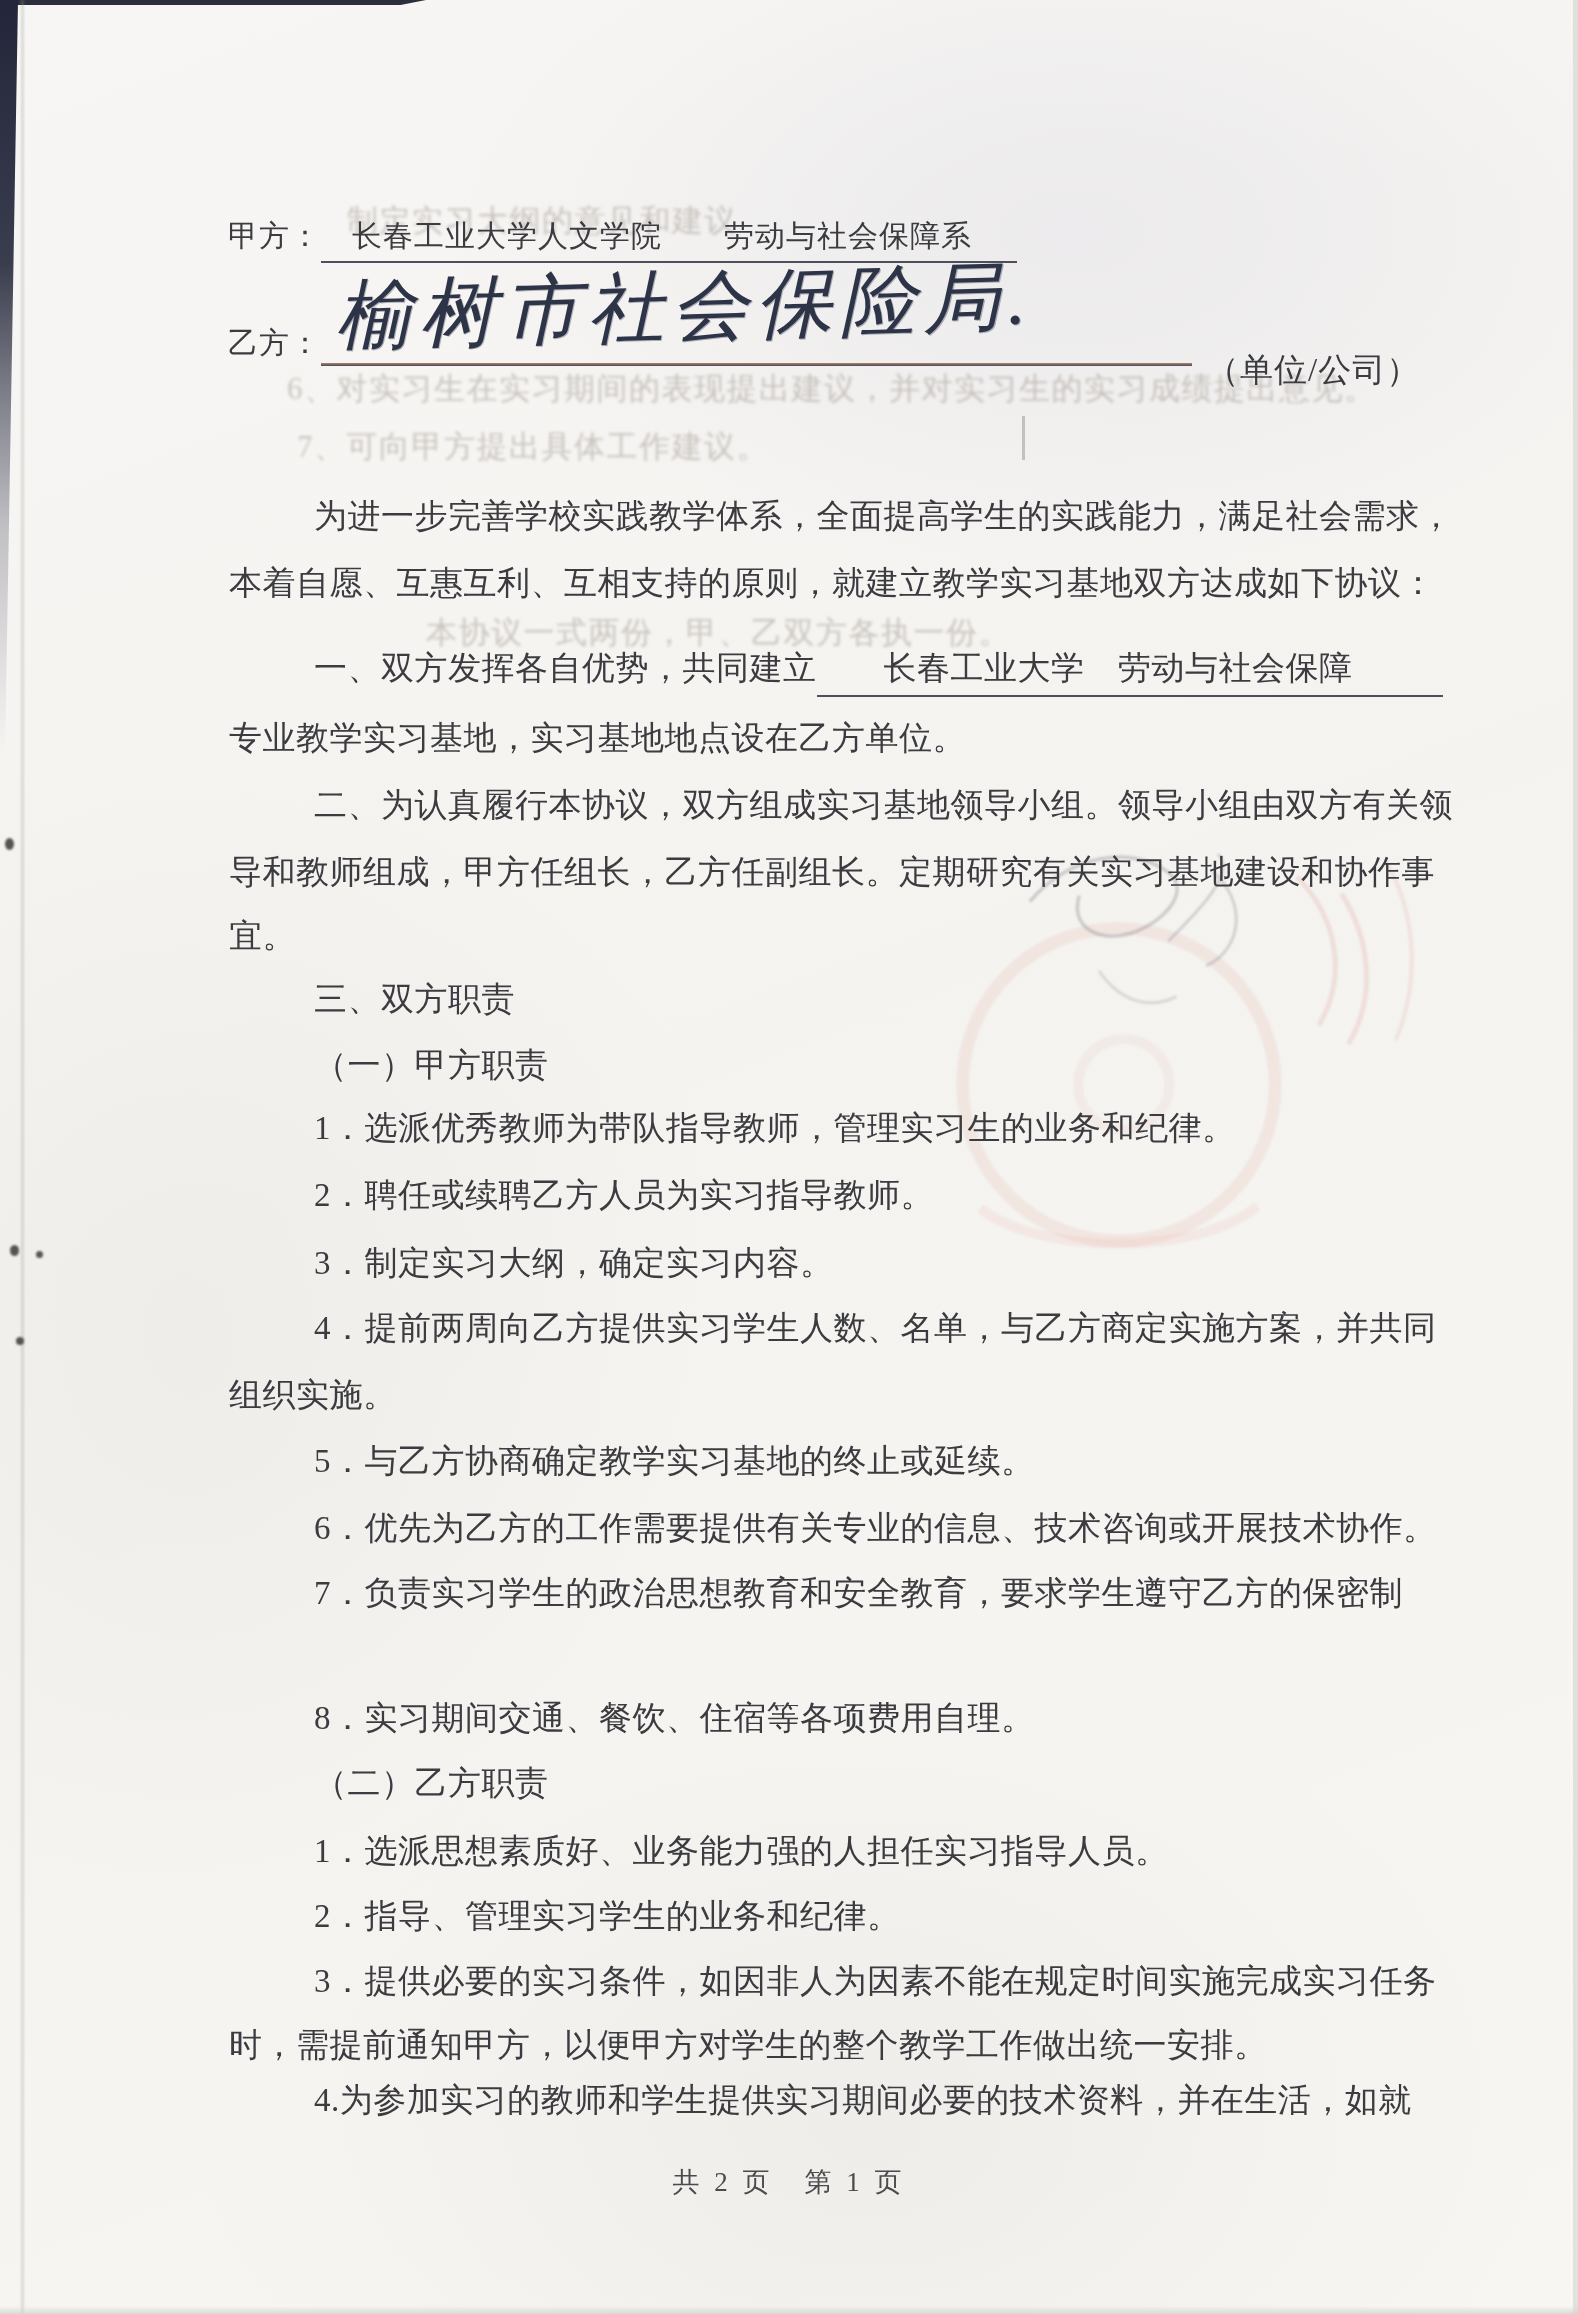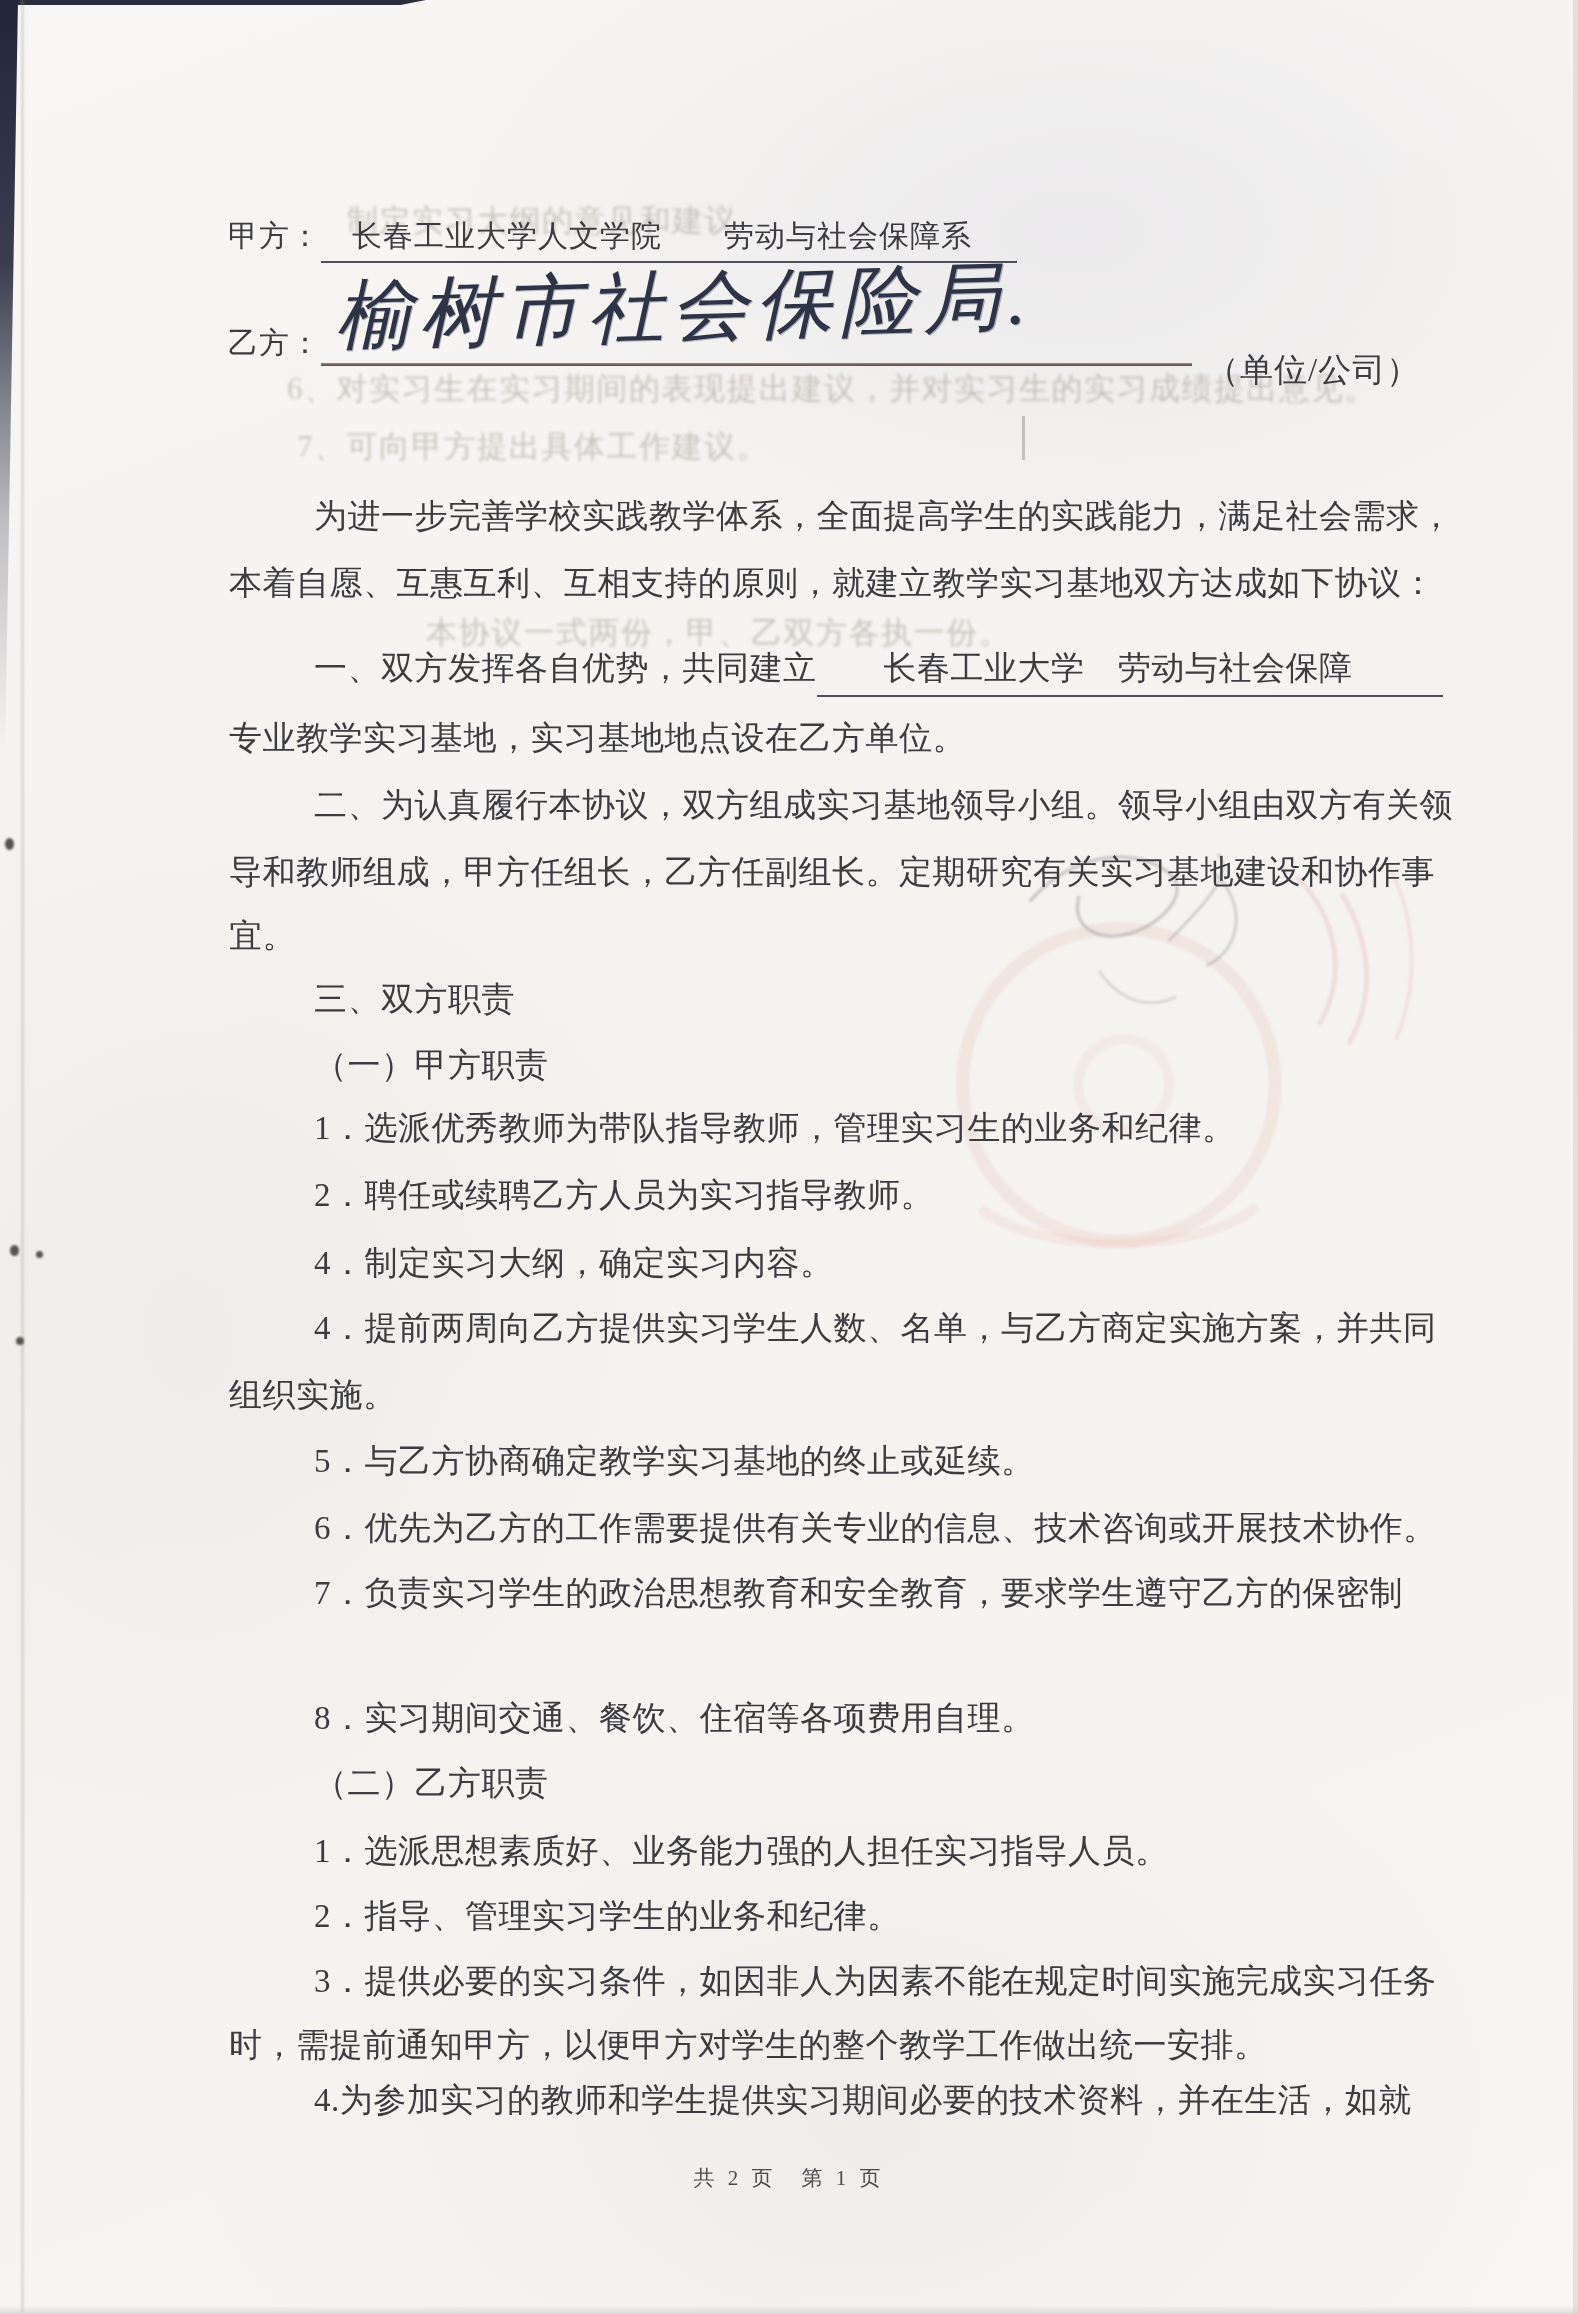--- a/index.html
+++ b/index.html
@@ -54,21 +54,21 @@
 
   
   .ghost{position:absolute;color:#8d8176;opacity:.42;filter:blur(1.7px);
     font-size:31px;letter-spacing:1.5px;white-space:nowrap;}
   .ghost-tick{position:absolute;left:1022px;top:416px;width:3px;height:44px;
     background:#6e6c68;opacity:.35;filter:blur(0.5px);}
 
   .stamp-wrap{position:absolute;left:921px;top:832px;width:554px;height:436px;filter:blur(1.2px);}
 
   .footer{position:absolute;left:0;top:2164px;width:1578px;text-align:center;
-    font-size:21px;color:#4b4b4e;letter-spacing:4px;}
+    font-size:27px;color:#4b4b4e;letter-spacing:4px;}
 </style>
 </head>
 <body>
 
 <div class="page">
 
   <div class="edge-top-dark"></div>
   <div class="edge-left-dark"></div>
   <div class="crease-left"></div>
   <div class="edge-right"></div>
@@ -116,21 +116,21 @@
   <div class="line ind" style="top:782px;">二、为认真履行本协议，双方组成实习基地领导小组。领导小组由双方有关领</div>
 
   <div class="line" style="top:715px;">专业教学实习基地，实习基地地点设在乙方单位。</div>
   <div class="line" style="top:849px;">导和教师组成，甲方任组长，乙方任副组长。定期研究有关实习基地建设和协作事</div>
   <div class="line" style="top:913px;">宜。</div>
 
   <div class="line ind" style="top:976px;">三、双方职责</div>
   <div class="line ind" style="top:1042px;">（一）甲方职责</div>
   <div class="line ind" style="top:1105px;">1．选派优秀教师为带队指导教师，管理实习生的业务和纪律。</div>
   <div class="line ind" style="top:1172px;">2．聘任或续聘乙方人员为实习指导教师。</div>
-  <div class="line ind" style="top:1240px;">4．制定实习大纲，确定实习内容。</div>
+  <div class="line ind" style="top:1240px;">3．制定实习大纲，确定实习内容。</div>
   <div class="line ind" style="top:1305px;">4．提前两周向乙方提供实习学生人数、名单，与乙方商定实施方案，并共同</div>
   <div class="line" style="top:1372px;">组织实施。</div>
   <div class="line ind" style="top:1438px;">5．与乙方协商确定教学实习基地的终止或延续。</div>
   <div class="line ind" style="top:1505px;">6．优先为乙方的工作需要提供有关专业的信息、技术咨询或开展技术协作。</div>
   <div class="line ind" style="top:1570px;">7．负责实习学生的政治思想教育和安全教育，要求学生遵守乙方的保密制</div>
   <div class="line ind" style="top:1695px;">8．实习期间交通、餐饮、住宿等各项费用自理。</div>
   <div class="line ind" style="top:1760px;">（二）乙方职责</div>
   <div class="line ind" style="top:1828px;">1．选派思想素质好、业务能力强的人担任实习指导人员。</div>
   <div class="line ind" style="top:1893px;">2．指导、管理实习学生的业务和纪律。</div>
   <div class="line ind" style="top:1958px;">3．提供必要的实习条件，如因非人为因素不能在规定时间实施完成实习任务</div>

